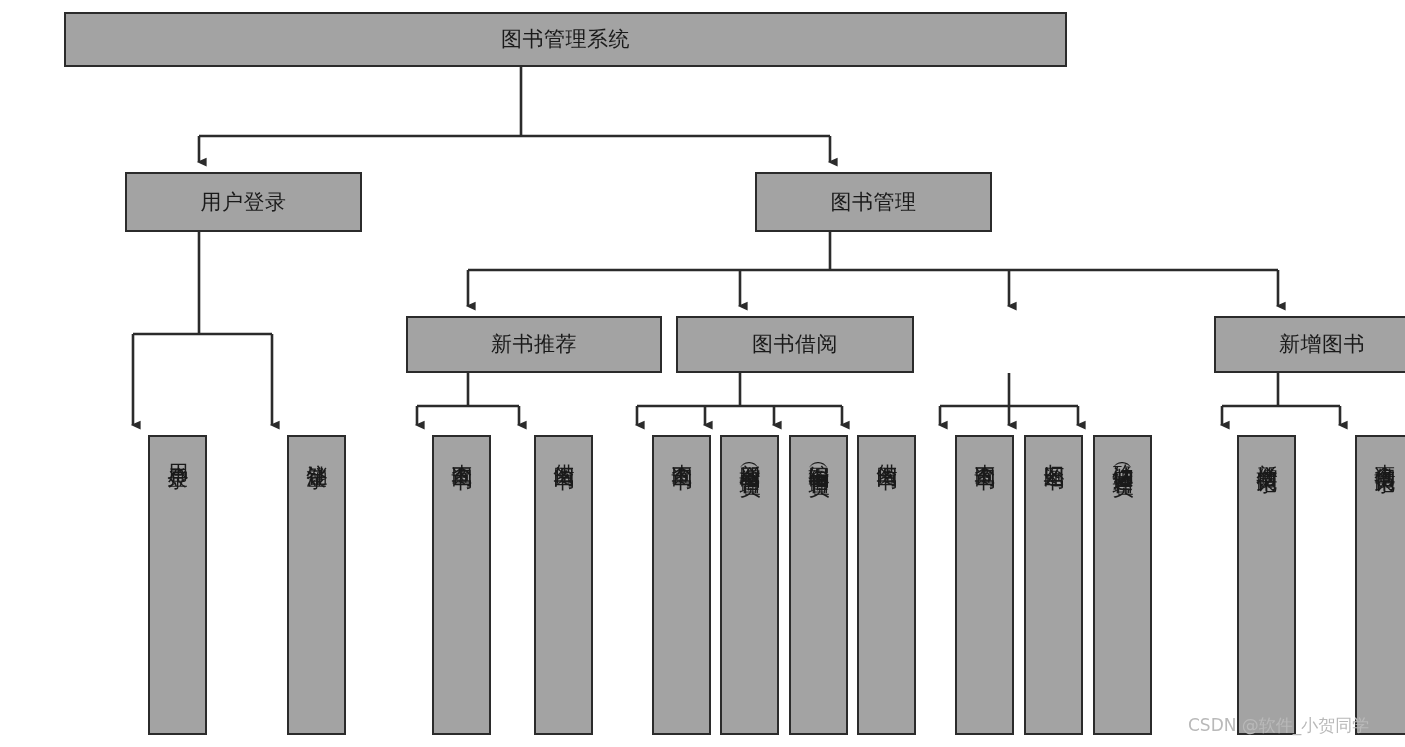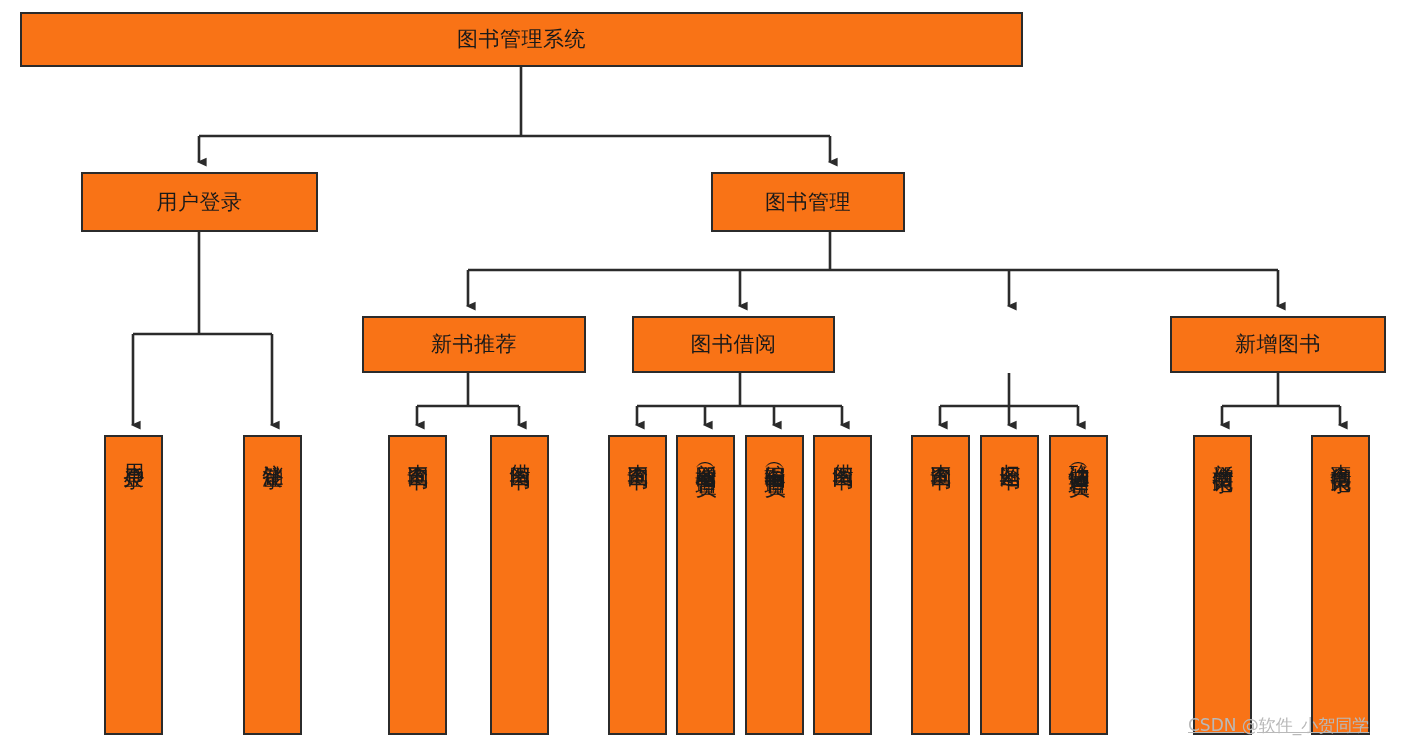--- a/index.html
+++ b/index.html
@@ -22,26 +22,27 @@
   svg#edges {
     position: absolute;
     left: 0;
     top: 0;
     width: 1405px;
     height: 747px;
   }
   .node {
     position: absolute;
     box-sizing: border-box;
-    background: #f97316;
+    background: #a3a3a3;
     border: 2.5px solid #2b2b2b;
     display: flex;
     align-items: center;
     justify-content: center;
     z-index: 2;
+    margin-left: 44px;
   }
   .node-label {
     color: #1a1a1a;
     line-height: 1.18;
     letter-spacing: 0.5px;
     white-space: nowrap;
   }
   .node.horizontal .node-label {
     font-size: 21px;
   }
@@ -59,21 +60,20 @@
   }
   .watermark {
     position: absolute;
     left: 1188px;
     top: 714px;
     font-size: 17px;
     color: #b9b9b9;
     z-index: 3;
     white-space: nowrap;
     font-family: "DejaVu Sans", "Liberation Sans", sans-serif;
-    text-decoration: underline;
   }
 </style>
 </head>
 <body>
 
 <div id="diagram-root">
 
   <svg id="edges" viewBox="0 0 1405 747">
     <defs>
       <marker id="arrow" markerWidth="11" markerHeight="11" refX="4.6" refY="8.2" orient="auto" markerUnits="userSpaceOnUse">
@@ -124,28 +124,28 @@
     </g>
   </svg>
 
   <div class="node horizontal" style="left:20px; top:12px; width:1003px; height:55px;">
     <span class="node-label">图书管理系统</span>
   </div>
 
   <div class="node horizontal" style="left:81px; top:172px; width:237px; height:60px;">
     <span class="node-label">用户登录</span>
   </div>
-  <div class="node horizontal" style="left:711px; top:172px; width:194px; height:60px;">
+  <div class="node horizontal" style="left:711px; top:172px; width:237px; height:60px;">
     <span class="node-label">图书管理</span>
   </div>
 
-  <div class="node horizontal" style="left:362px; top:316px; width:224px; height:57px;font-family:Liberation Serif, serif;">
+  <div class="node horizontal" style="left:362px; top:316px; width:256px; height:57px;font-family:Liberation Serif, serif;">
     <span class="node-label">新书推荐</span>
   </div>
-  <div class="node horizontal" style="left:632px; top:316px; width:203px; height:57px;">
+  <div class="node horizontal" style="left:632px; top:316px; width:238px; height:57px;">
     <span class="node-label">图书借阅</span>
   </div>
   <div class="node horizontal" style="left:1170px; top:316px; width:216px; height:57px;">
     <span class="node-label">新增图书</span>
   </div>
 
   <div class="node vertical" style="left:104px; top:435px; width:59px; height:300px;">
     <span class="node-label">用户登录</span>
   </div>
   <div class="node vertical" style="left:243px; top:435px; width:59px; height:300px;">

